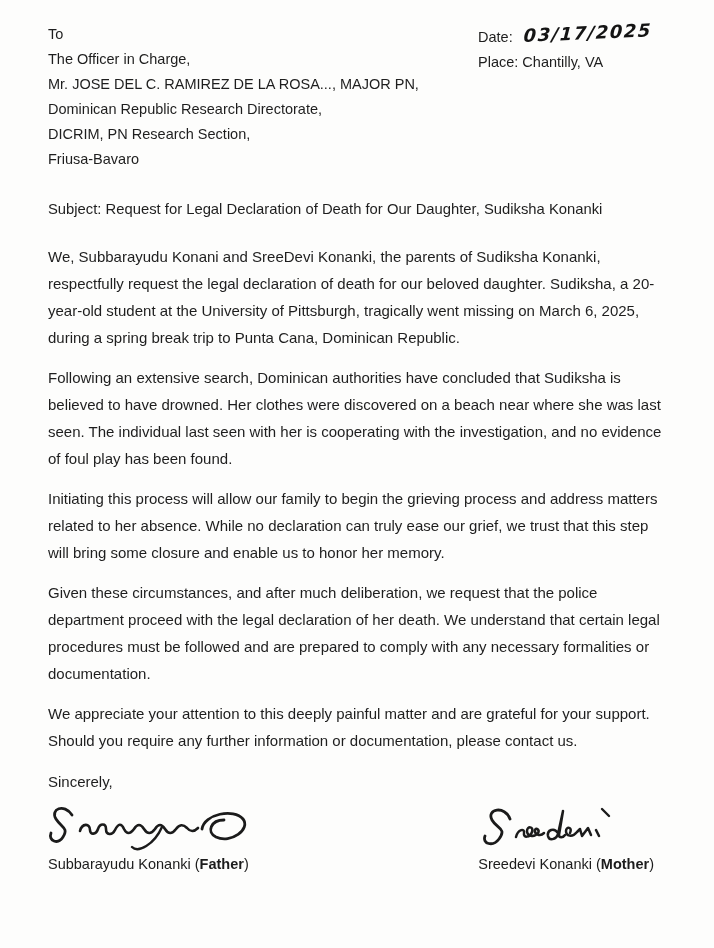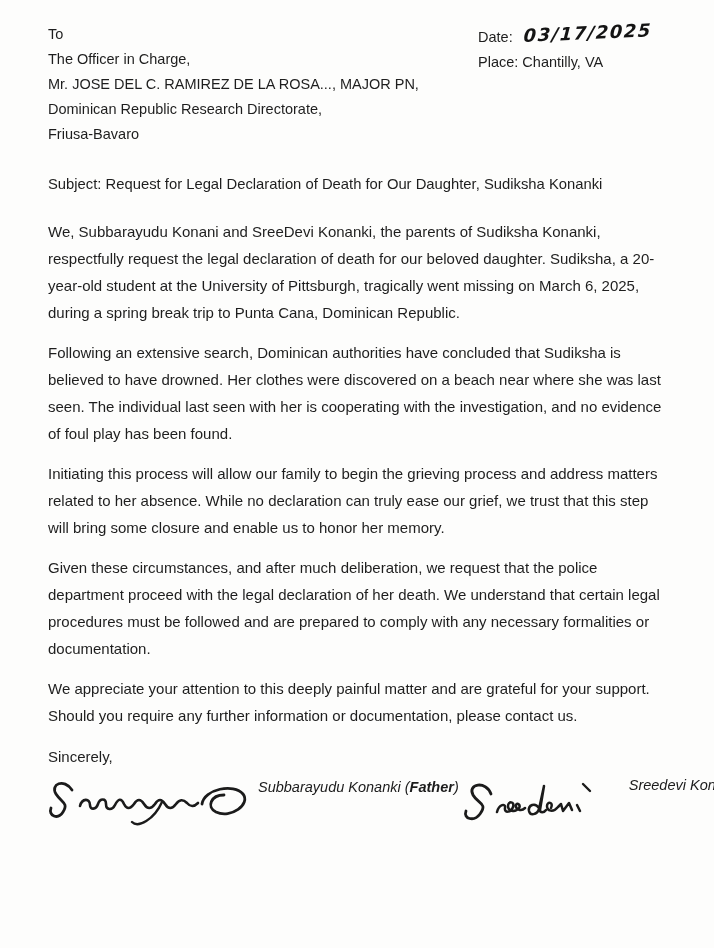--- a/index.html
+++ b/index.html
@@ -59,38 +59,39 @@
     text-align: left;
   }
   .closing { font-size: 15px; line-height: 27px; margin-top: 14px; margin-bottom: 4px; }
   
   .signature-row {
     display: flex;
     justify-content: space-between;
     align-items: flex-end;
     margin-top: 2px;
   }
-  .signature-block { display: flex; flex-direction: row; font-style: italic; }
+  .signature-block { display: flex; flex-direction: column; }
   .signature-block.right { align-items: flex-start; margin-right: 14px; text-align: center; }
   .sig-svg { display: block; }
   .sig-label { font-size: 14.5px; line-height: 22px; color: #1c1c1c; white-space: nowrap; }
   .sig-role { font-weight: bold; }
   svg path { fill: none; stroke: #1b1b1b; stroke-linecap: round; stroke-linejoin: round; }
 </style>
 </head>
 <body>
 
 <div class="page">
 
   <div class="header-row">
     <div class="recipient-block">
       <div class="line">To</div>
       <div class="line">The Officer in Charge,</div>
       <div class="line">Mr. JOSE DEL C. RAMIREZ DE LA ROSA..., MAJOR PN,</div>
       <div class="line">Dominican Republic Research Directorate,</div>
+      <div class="line">DICRIM, PN Research Section,</div>
       <div class="line">Friusa-Bavaro</div>
     </div>
     <div class="meta-block">
       <div class="meta-row">
         <span class="meta-label">Date:</span>
         <span class="handwritten-date">03/17/2025</span>
       </div>
       <div class="meta-row">
         <span class="meta-label">Place:</span>
         <span> Chantilly, VA</span>

